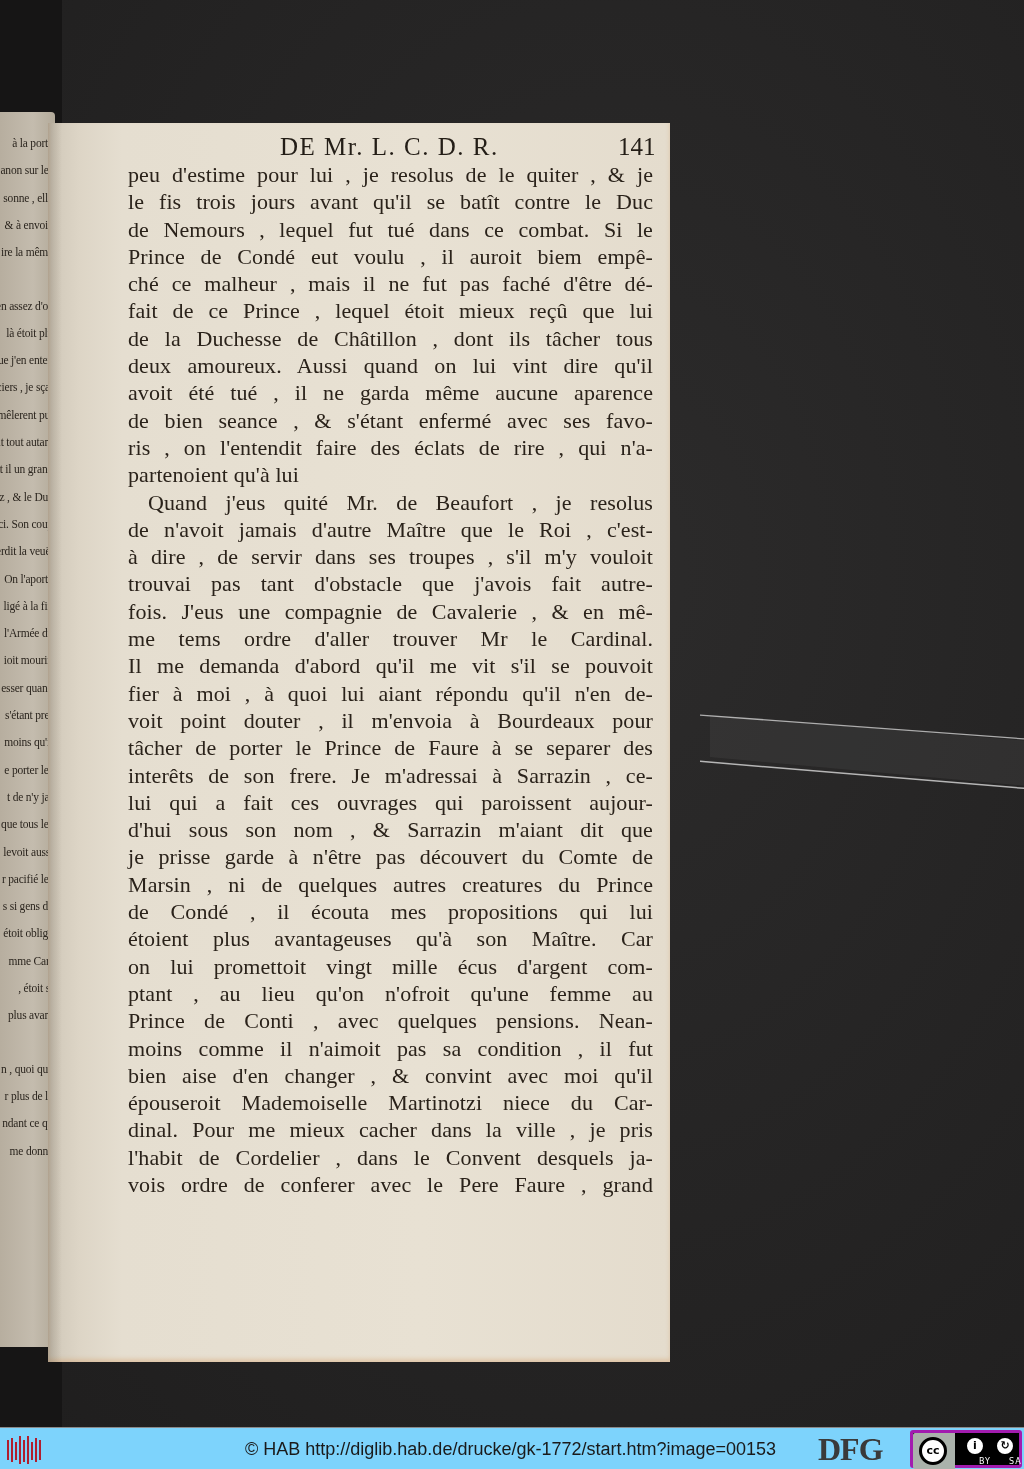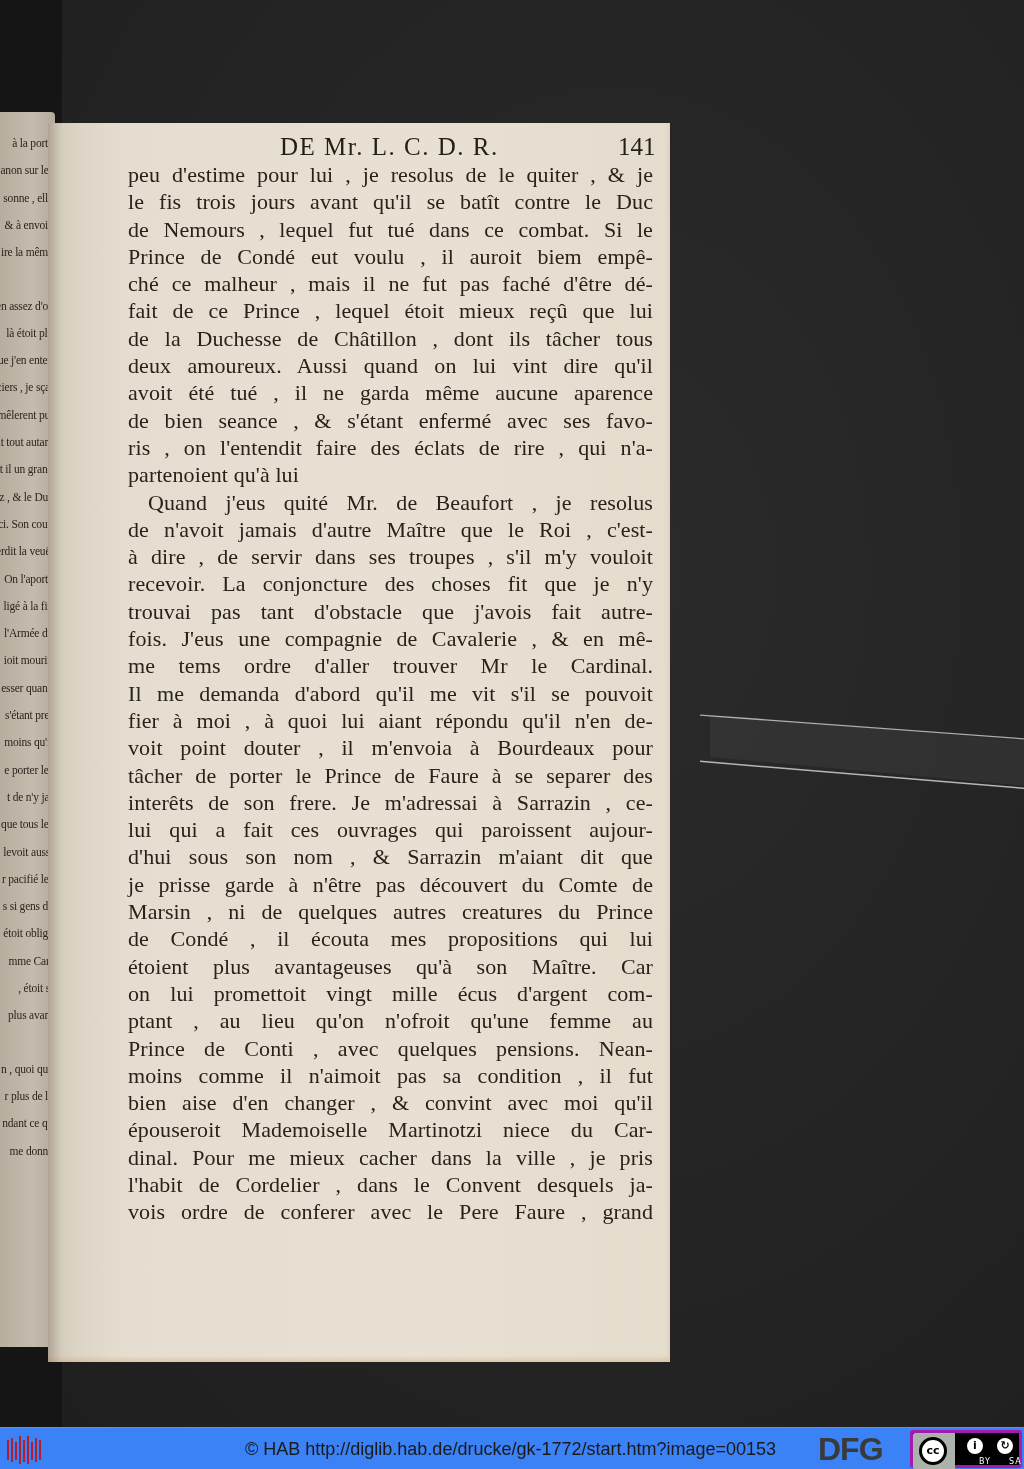--- a/index.html
+++ b/index.html
@@ -125,21 +125,21 @@
       height: 90px;
       pointer-events: none;
     }
     
     .footer {
       position: absolute;
       left: 0;
       top: 1427px;
       width: 1024px;
       height: 42px;
-      background: #3b82f6;
+      background: #7dd3fc;
       border-top: 1px solid #8a8a8a;
     }
     .footer .hab-logo {
       position: absolute;
       left: 5px;
       top: 6px;
       width: 40px;
       height: 32px;
     }
     .footer .copyright {
@@ -148,21 +148,21 @@
       top: 11px;
       font-family: "Liberation Sans", sans-serif;
       font-size: 18px;
       color: #1a1a1a;
       white-space: nowrap;
     }
     .footer .dfg-logo {
       position: absolute;
       left: 818px;
       top: 4px;
-      font-family: Liberation Sans, sans-serif;
+      font-family: Liberation Serif, serif;
       font-weight: bold;
       font-size: 32px;
       line-height: 34px;
       color: #3a3a3a;
       letter-spacing: -1px;
     }
     .footer .cc-badge {
       position: absolute;
       left: 910px;
       top: 2px;
@@ -284,21 +284,20 @@
         <div class="line">fait de ce Prince ,  lequel étoit mieux reçû  que lui</div>
         <div class="line">de la Duchesse de Châtillon ,  dont ils tâcher tous</div>
         <div class="line">deux amoureux.  Aussi quand on lui vint dire qu'il</div>
         <div class="line">avoit été tué , il ne garda même aucune aparence</div>
         <div class="line">de bien seance ,   &amp; s'étant enfermé avec ses favo-</div>
         <div class="line">ris , on l'entendit faire des éclats de rire , qui n'a-</div>
         <div class="line last">partenoient qu'à lui</div>
         <div class="line indent">Quand j'eus quité Mr. de Beaufort ,  je resolus</div>
         <div class="line">de n'avoit jamais d'autre Maître que le Roi , c'est-</div>
         <div class="line">à dire  , de servir dans ses troupes , s'il m'y vouloit</div>
-        <div class="line">recevoir.   La conjoncture des choses fit que je n'y</div>
         <div class="line">trouvai pas tant d'obstacle que j'avois fait autre-</div>
         <div class="line">fois.  J'eus une compagnie de Cavalerie , &amp; en mê-</div>
         <div class="line">me tems  ordre  d'aller  trouver  Mr  le  Cardinal.</div>
         <div class="line">Il me demanda d'abord  qu'il me vit s'il se pouvoit</div>
         <div class="line">fier à moi ,  à quoi lui aiant répondu qu'il n'en de-</div>
         <div class="line">voit point douter ,  il m'envoia à Bourdeaux pour</div>
         <div class="line">tâcher de porter  le Prince de Faure à se separer des</div>
         <div class="line">interêts de son  frere.  Je m'adressai à Sarrazin , ce-</div>
         <div class="line">lui qui a fait ces ouvrages  qui  paroissent  aujour-</div>
         <div class="line">d'hui sous son nom ,  &amp; Sarrazin m'aiant dit que</div>

